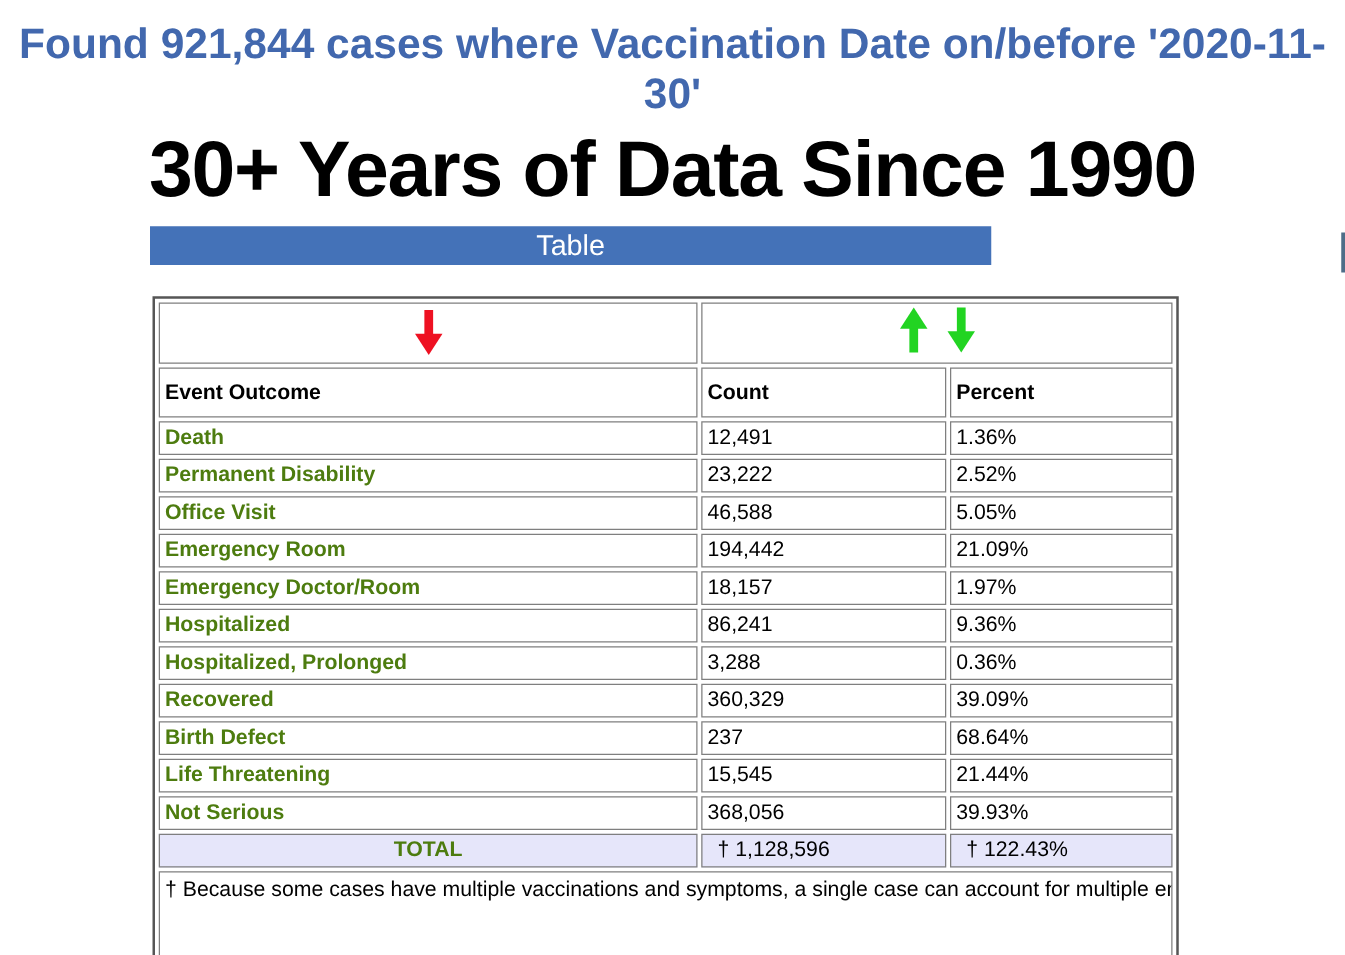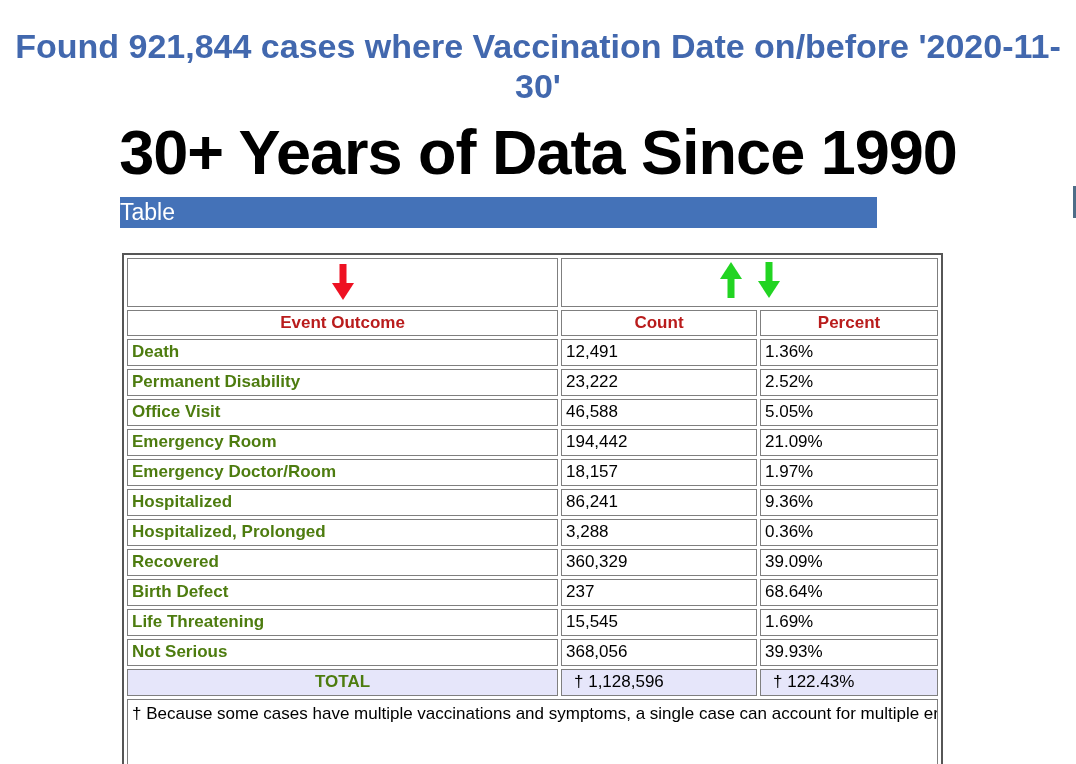--- a/index.html
+++ b/index.html
@@ -14,35 +14,35 @@
   html,body{margin:0;padding:0;}
   body{
     width:1076px;height:764px;background:#ffffff;overflow:hidden;position:relative;
     font-family:"Liberation Sans","DejaVu Sans",sans-serif;
   }
   .found-heading{
     padding-top:15px;
     text-align:center;
     color:var(--heading-blue,#4268ae);
     font-size:34px;font-weight:bold;line-height:1.18;
-    width:1060px;margin:11px auto;
+    width:1060px;margin:0 auto;
   }
   .main-title{
     margin-top:6px;
     text-align:center;
     color:#000;
     font-size:63px;font-weight:bold;line-height:1.12;
     letter-spacing:-1px;
   }
   .section-bar{
     margin:9px 0 0 120px;
-    width:757px;height:31px;
+    width:673px;height:31px;
     background:var(--accent-blue,#4472b8);
     color:#ffffff;font-size:23px;
-    display:flex;align-items:center;
+    display:flex;align-items:center;justify-content:center;
   }
   .clipped-edge{
     position:absolute;top:186px;right:0;width:3px;height:32px;
     background:var(--edge-slate,#4e6d88);
   }
   table.results{
     margin:25px 0 0 122px;
     width:820px;
     border:2px solid #565656;
     border-spacing:3px;
@@ -59,21 +59,21 @@
   }
   col.c-outcome{width:431px;}
   col.c-count{width:196px;}
   col.c-percent{width:178px;}
   tr.sort-row td{height:42px;text-align:center;vertical-align:middle;}
   tr.sort-row .sort-group{display:inline-flex;align-items:center;gap:14px;}
   .arrow-icon{display:inline-block;vertical-align:middle;cursor:pointer;}
   .arrow-icon.red{color:var(--sort-red,#ee1122);}
   .arrow-icon.green{color:var(--sort-green,#22d422);}
   tr.col-header th{
-    font-weight:bold;text-align:center;height:26px;color:#b91c1c;
+    font-weight:bold;text-align:left;height:40px;color:#000000;
   }
   td.lbl{font-weight:bold;text-align:left;height:27px;color:#4d7c0f;}
   td.num{font-weight:normal;text-align:left;height:27px;color:#000;}
   tr.total-row td{background:var(--total-row-bg,#e6e6fa);margin-left:40px;}
   tr.total-row td.lbl{text-align:center;}
   tr.total-row td.num{font-weight:normal;padding-left:12px;}
   td.footnote{
     white-space:normal;
     font-weight:normal;
     font-size:17px;line-height:23px;
@@ -168,21 +168,21 @@
     <td class="num">39.09%</td>
   </tr>
   <tr>
     <td class="lbl">Birth Defect</td>
     <td class="num">237</td>
     <td class="num">68.64%</td>
   </tr>
   <tr>
     <td class="lbl">Life Threatening</td>
     <td class="num">15,545</td>
-    <td class="num">1.69%</td>
+    <td class="num">21.44%</td>
   </tr>
   <tr>
     <td class="lbl">Not Serious</td>
     <td class="num">368,056</td>
     <td class="num">39.93%</td>
   </tr>
 
   <tr class="total-row">
     <td class="lbl">TOTAL</td>
     <td class="num">† 1,128,596</td>

